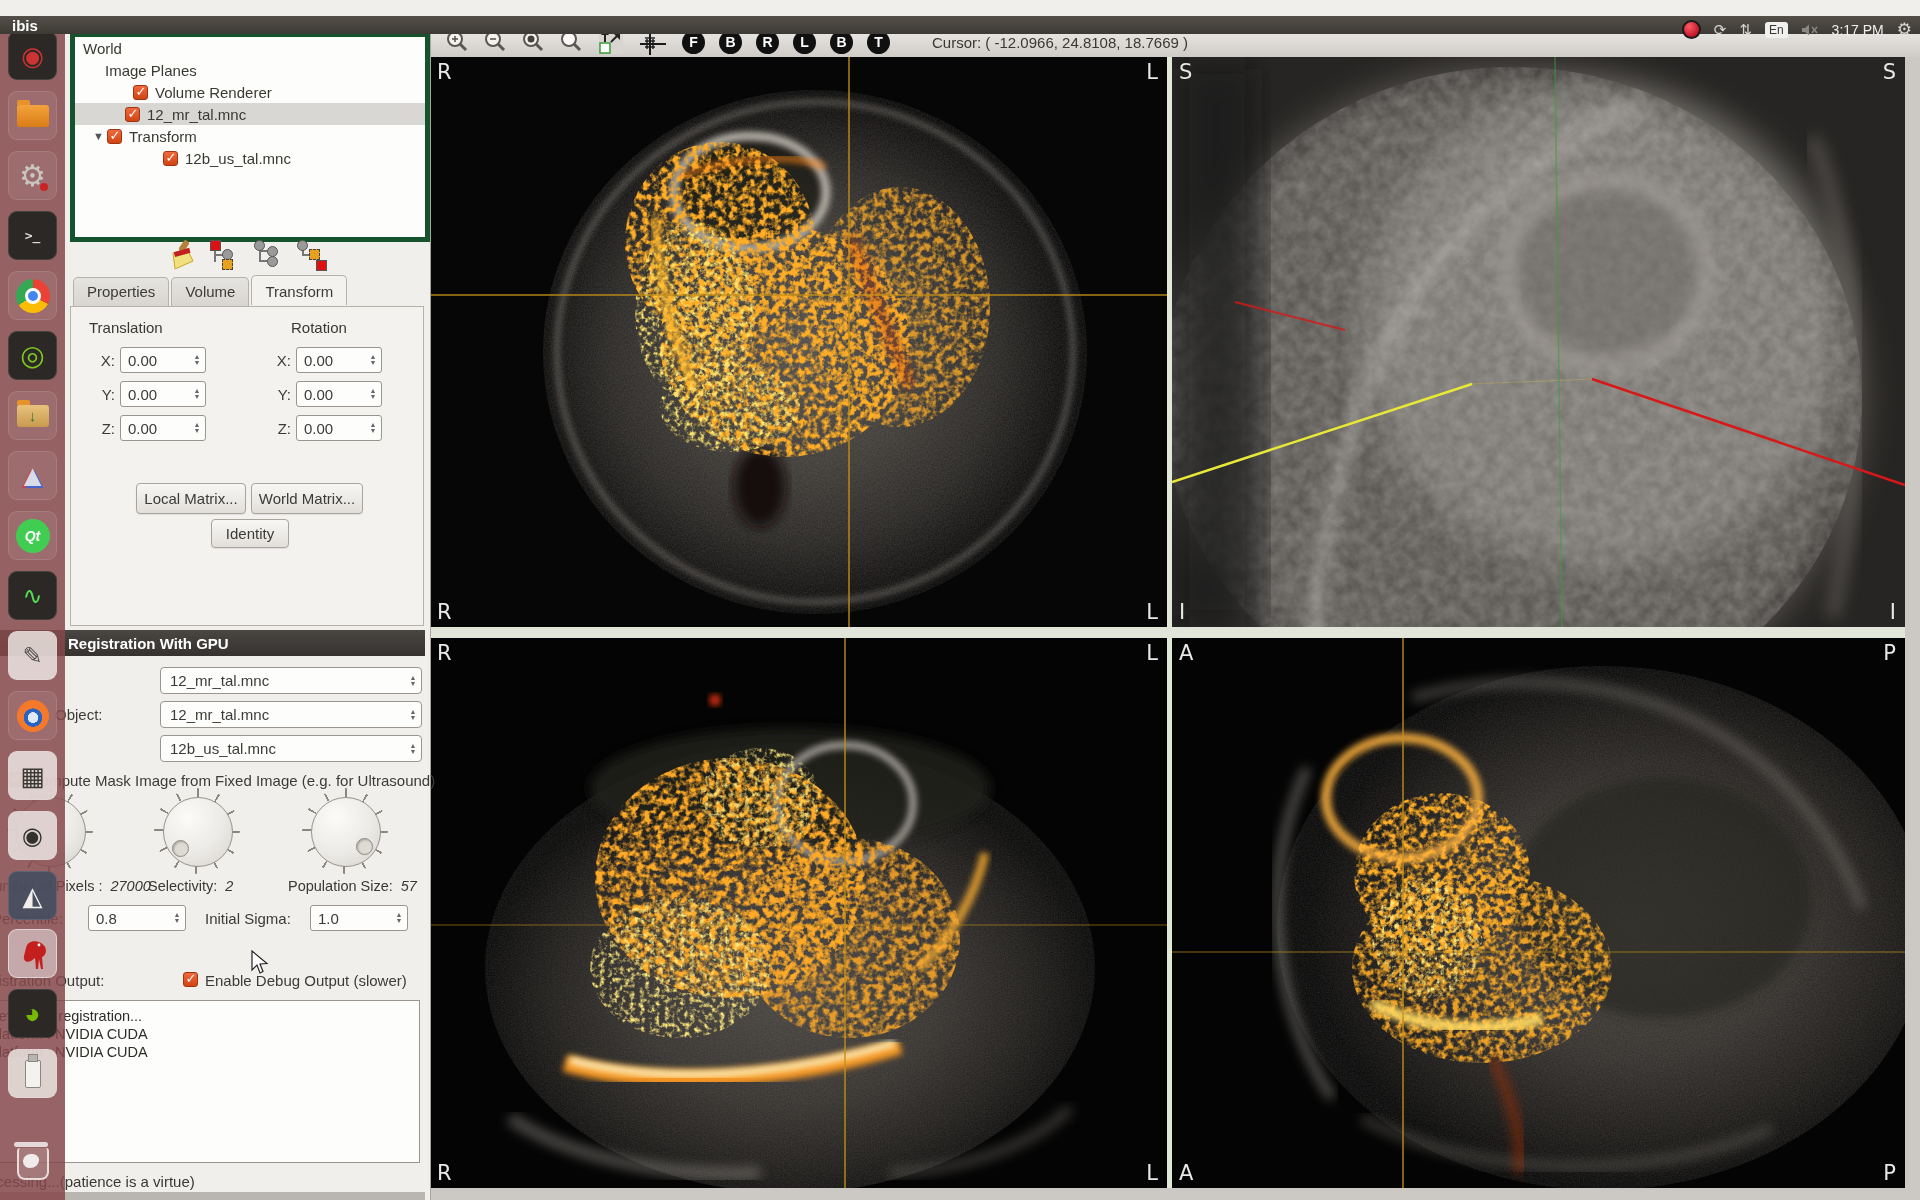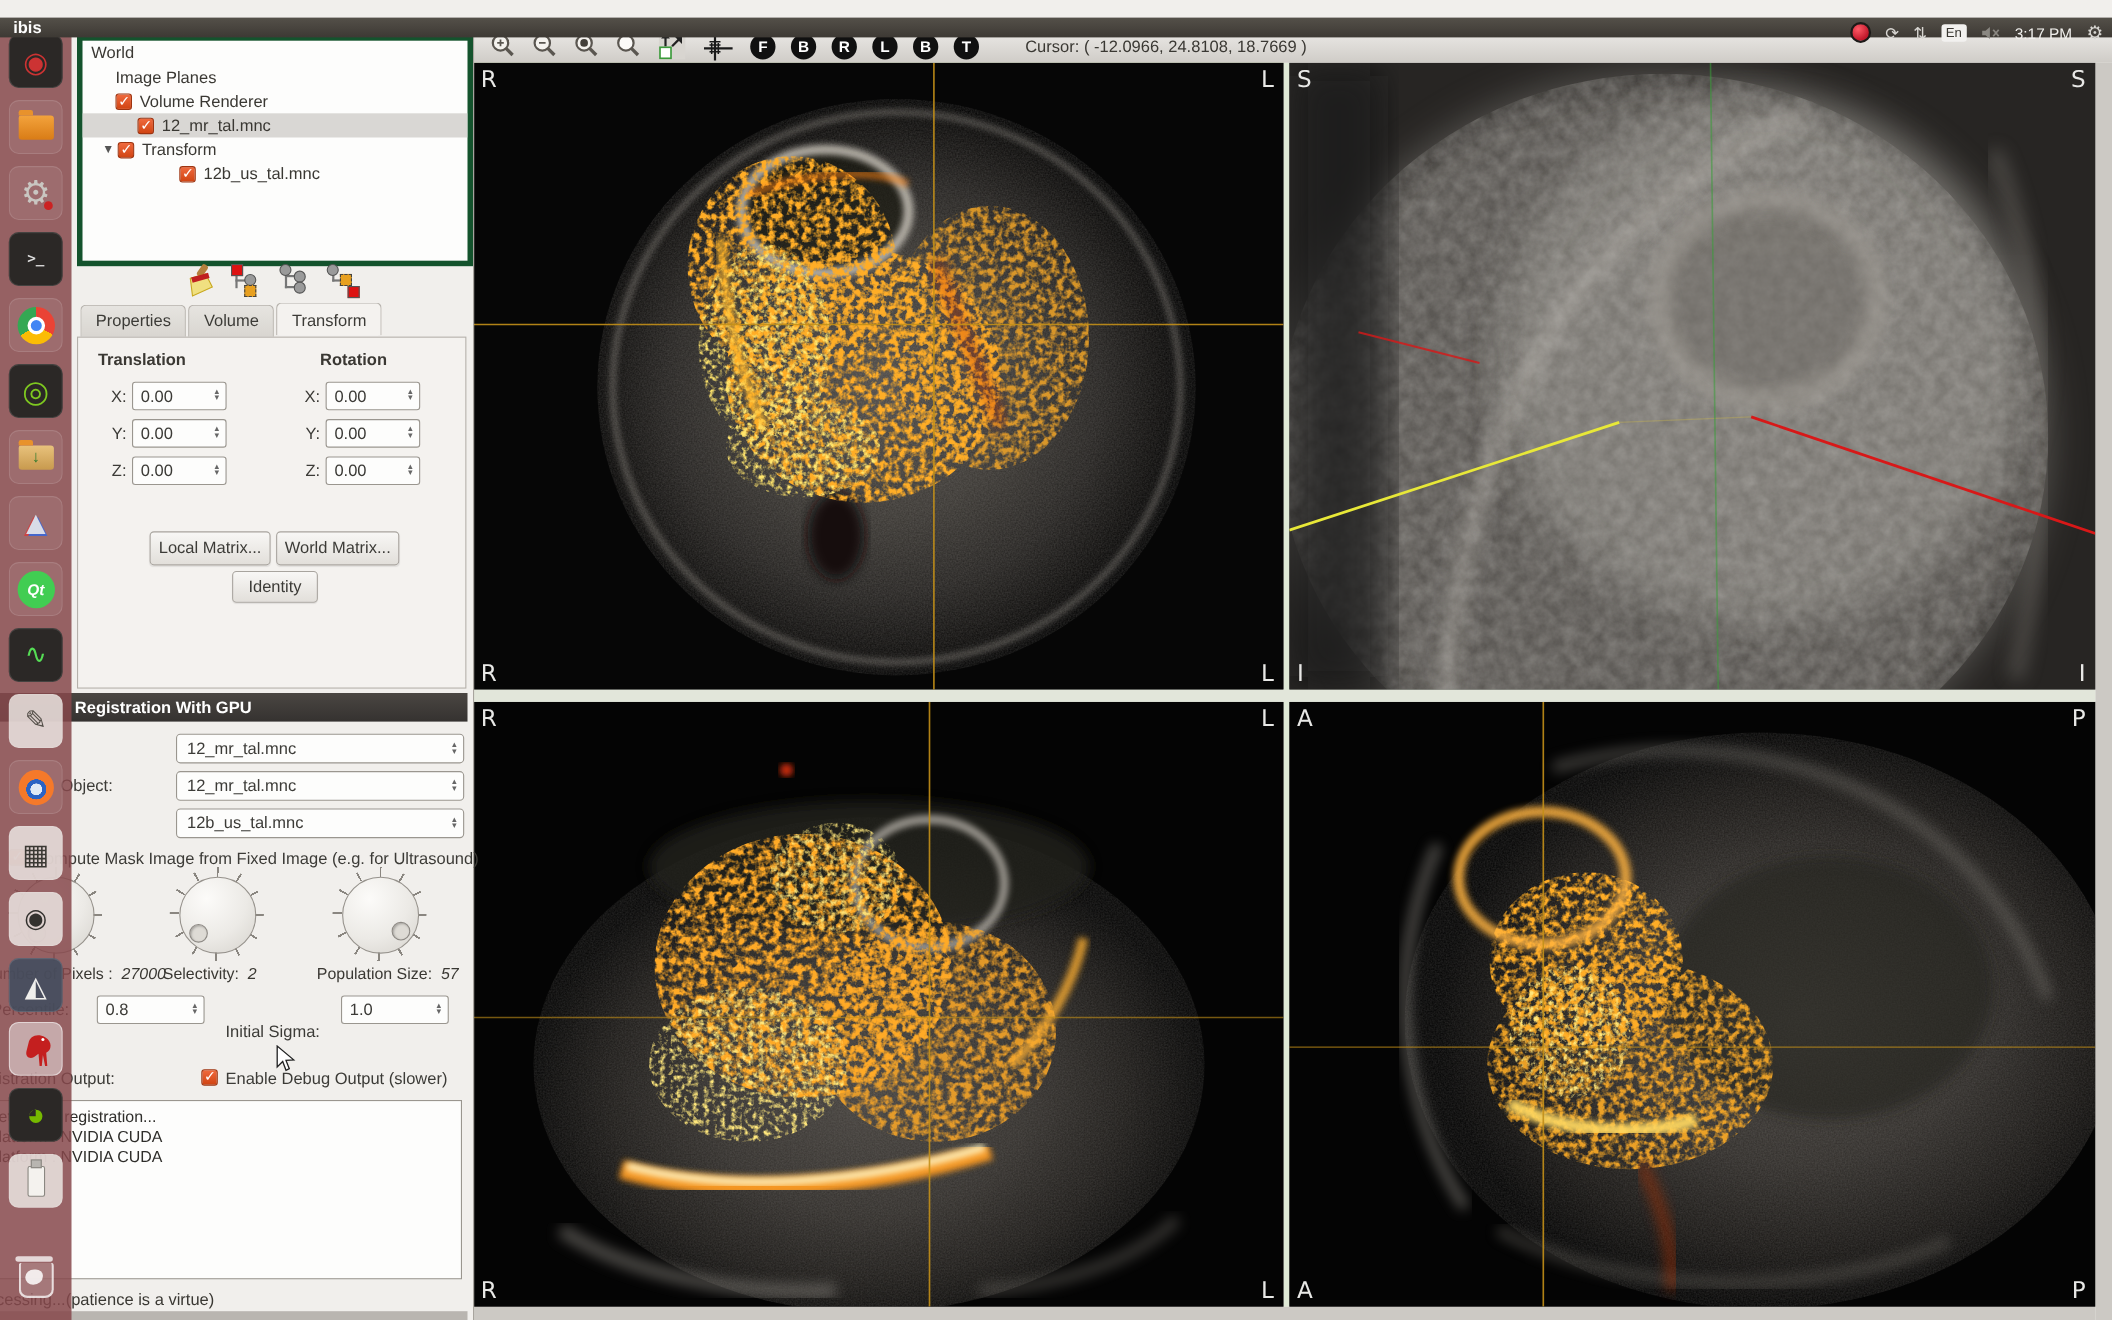--- a/index.html
+++ b/index.html
@@ -53,21 +53,21 @@
   .sq.red{background:#dd1111;}
   .sq.gray{background:#9a9a9a;border-radius:50%;}
   .sq.chip{background:#e8a020;border:1px dashed #444;}
   .nline{position:absolute;background:#777;}
   
   .tabs{position:absolute;left:8px;top:250px;display:flex;}
   .tab{padding:5px 13px;border:1px solid #b5b1ab;border-bottom:none;border-radius:5px 5px 0 0;background:linear-gradient(#e6e4e0,#d8d5d0);
        margin-right:2px;font-size:15px;color:#3c3b37;}
   .tab.active{background:#f4f2ef;position:relative;top:-2px;padding-top:7px;}
   .pane{position:absolute;left:5px;top:279px;width:352px;height:318px;background:#f4f2ef;border:1px solid #b5b1ab;}
-  .grouptitle{font-weight:bold;font-size:15px;color:#3a3833;}
+  .grouptitle{font-weight:normal;font-size:15px;color:#3a3833;}
   .spinrow{position:absolute;display:flex;align-items:center;}
   .spinlbl{width:22px;text-align:right;margin-right:5px;}
   .spinbox{width:86px;height:26px;background:#fdfdfc;border:1px solid #9a968f;border-radius:3px;display:flex;align-items:center;box-sizing:border-box;}
   .spinbox .val{flex:1;padding-left:7px;font-size:15px;}
   .spinarr{width:16px;height:100%;display:flex;flex-direction:column;align-items:center;justify-content:center;color:#666;font-size:7px;line-height:6px;}
   .btn{position:absolute;background:linear-gradient(#f8f7f5,#e2dfda);border:1px solid #a8a49e;border-radius:4px;
        display:flex;align-items:center;justify-content:center;font-size:15px;color:#3c3b37;box-shadow:0 1px 1px rgba(0,0,0,0.08);}
   
   .gpu{left:0;top:630px;width:425px;height:570px;background:#f1efec;z-index:20;overflow:visible;}
   .gpu-title{position:absolute;left:0;top:0;width:425px;height:26px;background:linear-gradient(#4a4642,#353230);color:#fff;
@@ -150,21 +150,21 @@
     </div>
     <div class="abs klabel" style="left:288px;top:248px;">
       <span>Population Size:</span><span class="kval">57</span>
     </div>
 
     <span class="abs" style="left:-8px;top:280px;">Percentile:</span>
     <div class="spinbox" style="position:absolute;left:88px;top:275px;width:98px;">
       <span class="val">0.8</span>
       <span class="spinarr">▲<br>▼</span>
     </div>
-    <span class="abs" style="left:205px;top:280px;margin-top:20px;">Initial Sigma:</span>
+    <span class="abs" style="left:205px;top:280px;">Initial Sigma:</span>
     <div class="spinbox" style="position:absolute;left:310px;top:275px;width:98px;">
       <span class="val">1.0</span>
       <span class="spinarr">▲<br>▼</span>
     </div>
 
 
     <span class="abs" style="left:-29px;top:342px;white-space:nowrap;">Registration Output:</span>
     <span class="cb" style="position:absolute;left:183px;top:342px;"></span>
     <span class="abs" style="left:205px;top:342px;white-space:nowrap;">Enable Debug Output (slower)</span>
 
@@ -182,21 +182,21 @@
   </div>
 
   <div class="abs left-panel">
     <div class="treebox">
       <div class="trow" style="padding-left:8px;">
           <span>World</span>
         </div>
       <div class="trow" style="padding-left:30px;">
           <span>Image Planes</span>
         </div>
-      <div class="trow" style="padding-left:30px;">
+      <div class="trow" style="padding-left:58px;">
         <span class="cb"></span>
           <span>Volume Renderer</span>
         </div>
       <div class="trow sel" style="padding-left:50px;">
         <span class="cb"></span>
           <span>12_mr_tal.mnc</span>
         </div>
       <div class="trow" style="padding-left:18px;">
         <span class="expander">▼</span>
         <span class="cb"></span>

